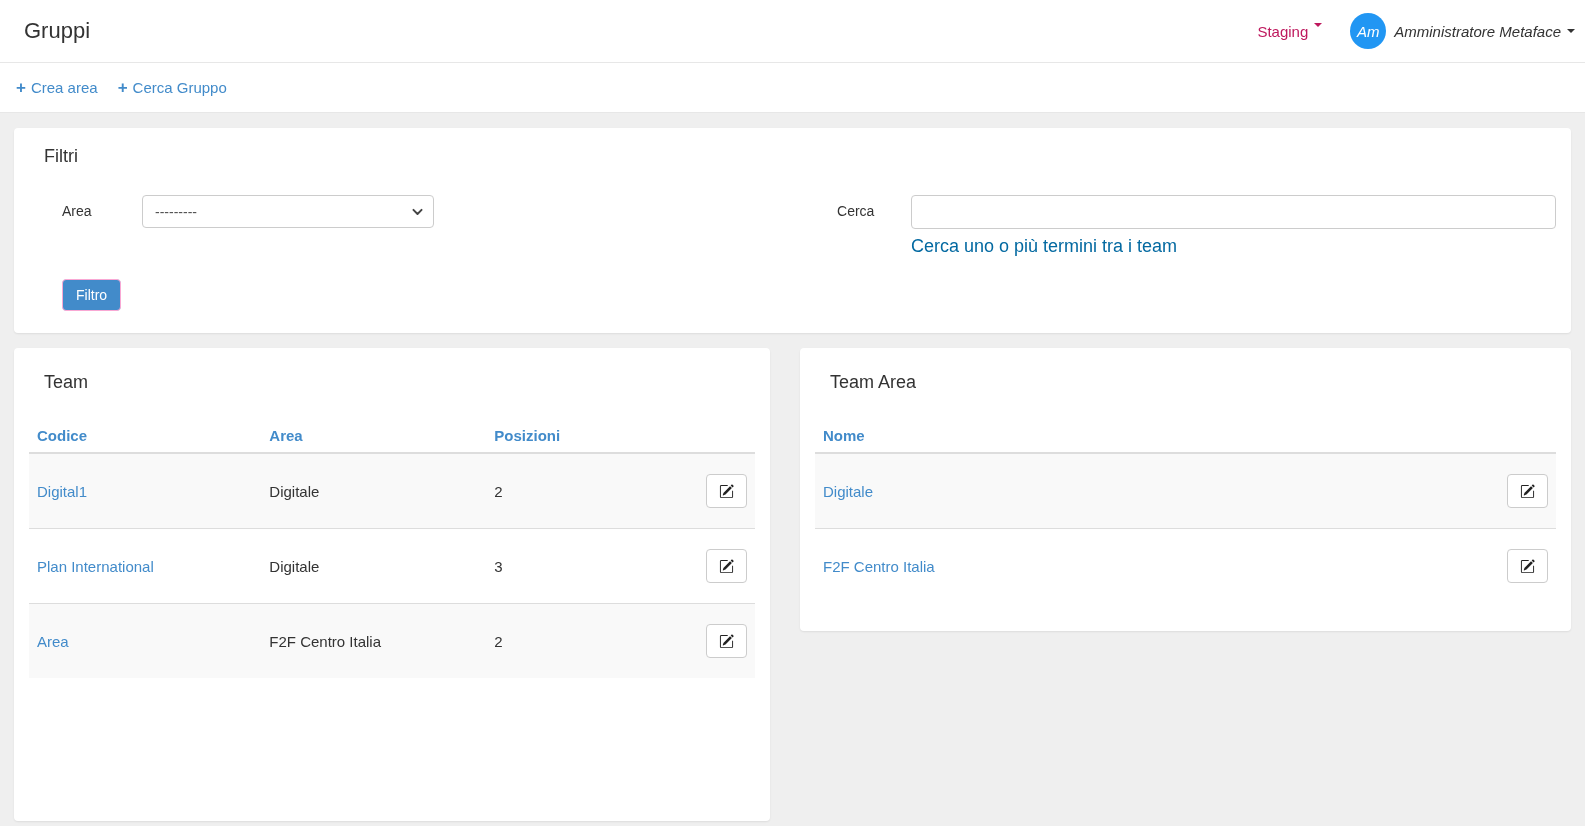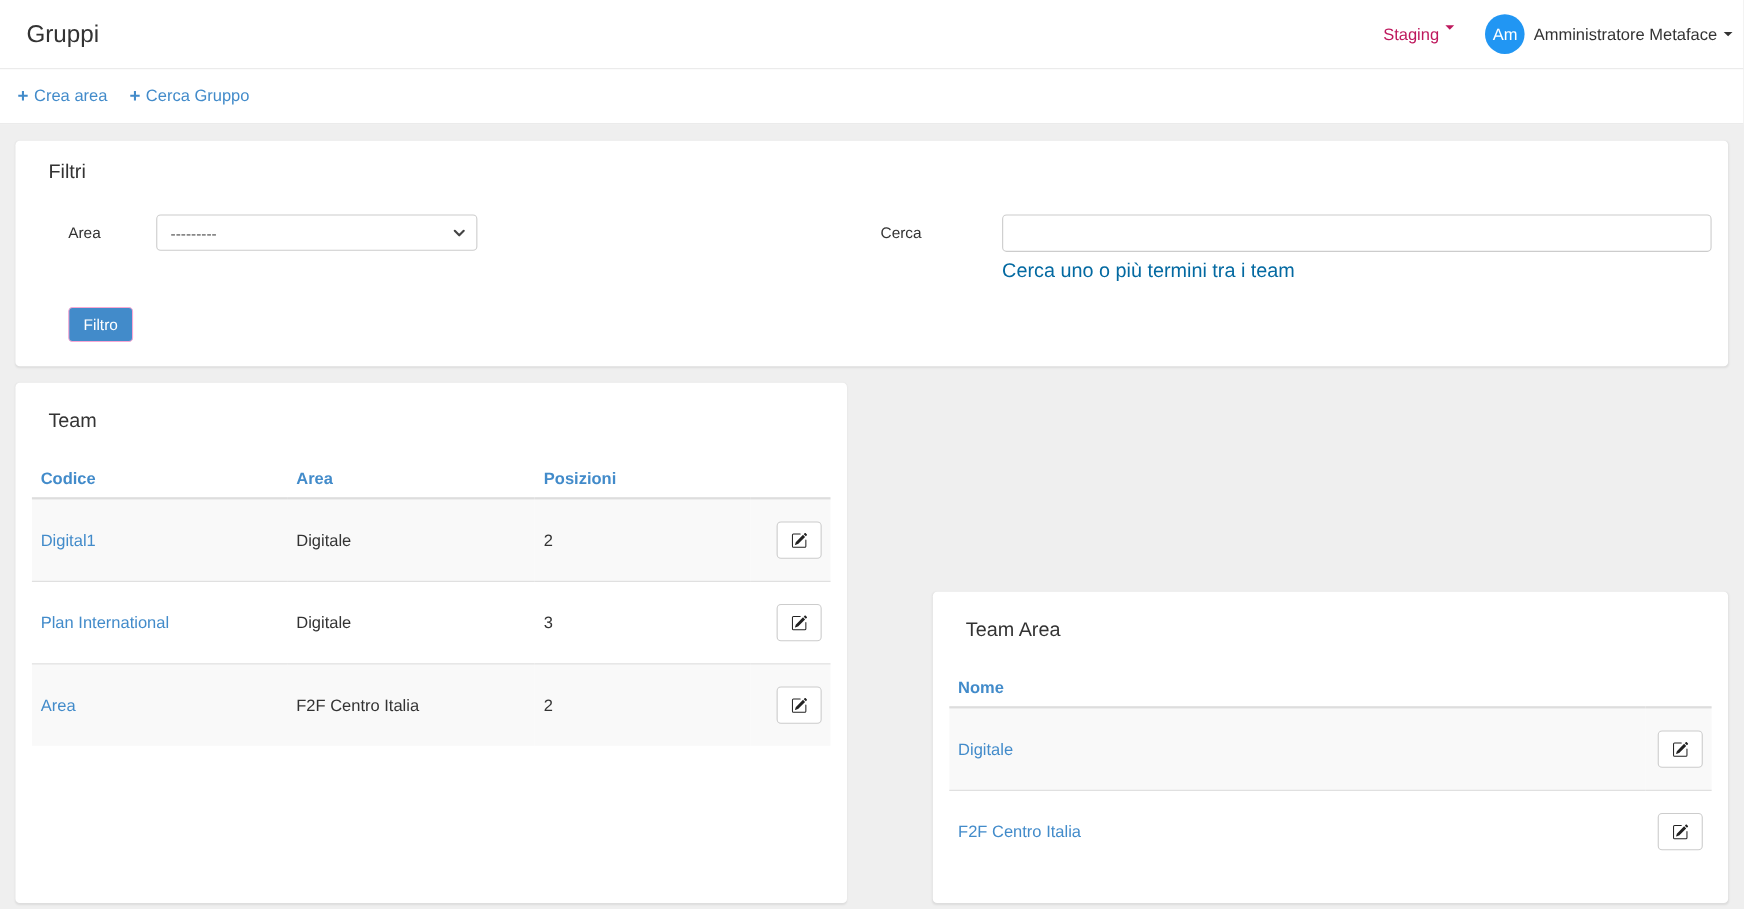--- a/index.html
+++ b/index.html
@@ -25,21 +25,21 @@
   .header-right { display: flex; align-items: center; }
   .env-dropdown {
     color: #be185d; font-size: 15px; cursor: pointer;
     display: flex; align-items: flex-start; margin-right: 28px;
   }
   .caret {
     display: inline-block; width: 0; height: 0; margin-left: 6px;
     border-left: 4px solid transparent; border-right: 4px solid transparent;
     border-top: 4px solid currentColor; vertical-align: middle;
   }
-  .user-menu { display: flex; align-items: center; cursor: pointer; color: #333; }
+  .user-menu { display: flex; align-items: center; cursor: pointer; color: #333; font-style: italic; }
   .avatar {
     width: 36px; height: 36px; border-radius: 50%;
     background: #2196f3; color: #fff; font-size: 15px;
     display: flex; align-items: center; justify-content: center;
     margin-right: 8px; flex: 0 0 auto;
   }
   .user-name { font-size: 15px; }
 
   
   .toolbar {
@@ -63,21 +63,21 @@
 
   
   .filters-card { margin-bottom: 15px; min-height: 190px; }
   .filters-card h2 { margin-bottom: 28px; }
   .filter-form { display: flex; }
   .form-group { display: flex; width: 50%; align-items: flex-start; }
   .form-group label {
     font-size: 14px; color: #333; padding-top: 8px;
   }
   .fg-area label { margin-left: 33px; width: 80px; }
-  .fg-cerca label { width: 162px; padding-left: 8px; }
+  .fg-cerca label { width: 162px; padding-left: 8px; text-align: center; }
   .select-wrap { position: relative; display: inline-block; }
   .select-wrap select {
     appearance: none; -webkit-appearance: none;
     width: 292px; height: 33px;
     border: 1px solid #ccc; border-radius: 4px;
     padding: 5px 28px 5px 12px;
     font-size: 14px; color: #555; background: #fff;
     font-family: "Liberation Sans", sans-serif;
   }
   .chevron-down {
@@ -92,21 +92,21 @@
   }
   .help-text { color: #0369a1; font-size: 18px; margin-top: 7px; }
   .btn-primary {
     margin: 22px 0 4px 33px;
     background: #428bca; border: 1px solid #f9a8d4; color: #fff;
     font-size: 14px; padding: 7px 13px; border-radius: 4px;
     cursor: pointer; font-family: "Liberation Sans", sans-serif;
   }
 
   
-  .cards-row { display: flex; align-items: flex-end; gap: 48px; }
+  .cards-row { display: flex; align-items: flex-start; }
   .team-card { width: 756px; min-height: 473px; margin-right: 30px; flex: 0 0 auto; }
   .team-area-card { flex: 1 1 auto; min-height: 283px; }
   .card h2.table-title { margin: 6px 0 26px 0; }
   table { width: 100%; border-collapse: collapse; font-size: 15px; }
   th {
     text-align: left; color: #428bca; font-weight: 700; font-size: 15px;
     padding: 8px; border-bottom: 2px solid #ddd; cursor: pointer;
   }
   td { padding: 20px 8px; border-top: 1px solid #ddd; vertical-align: middle; }
   tbody tr:first-child td { border-top: none; }

